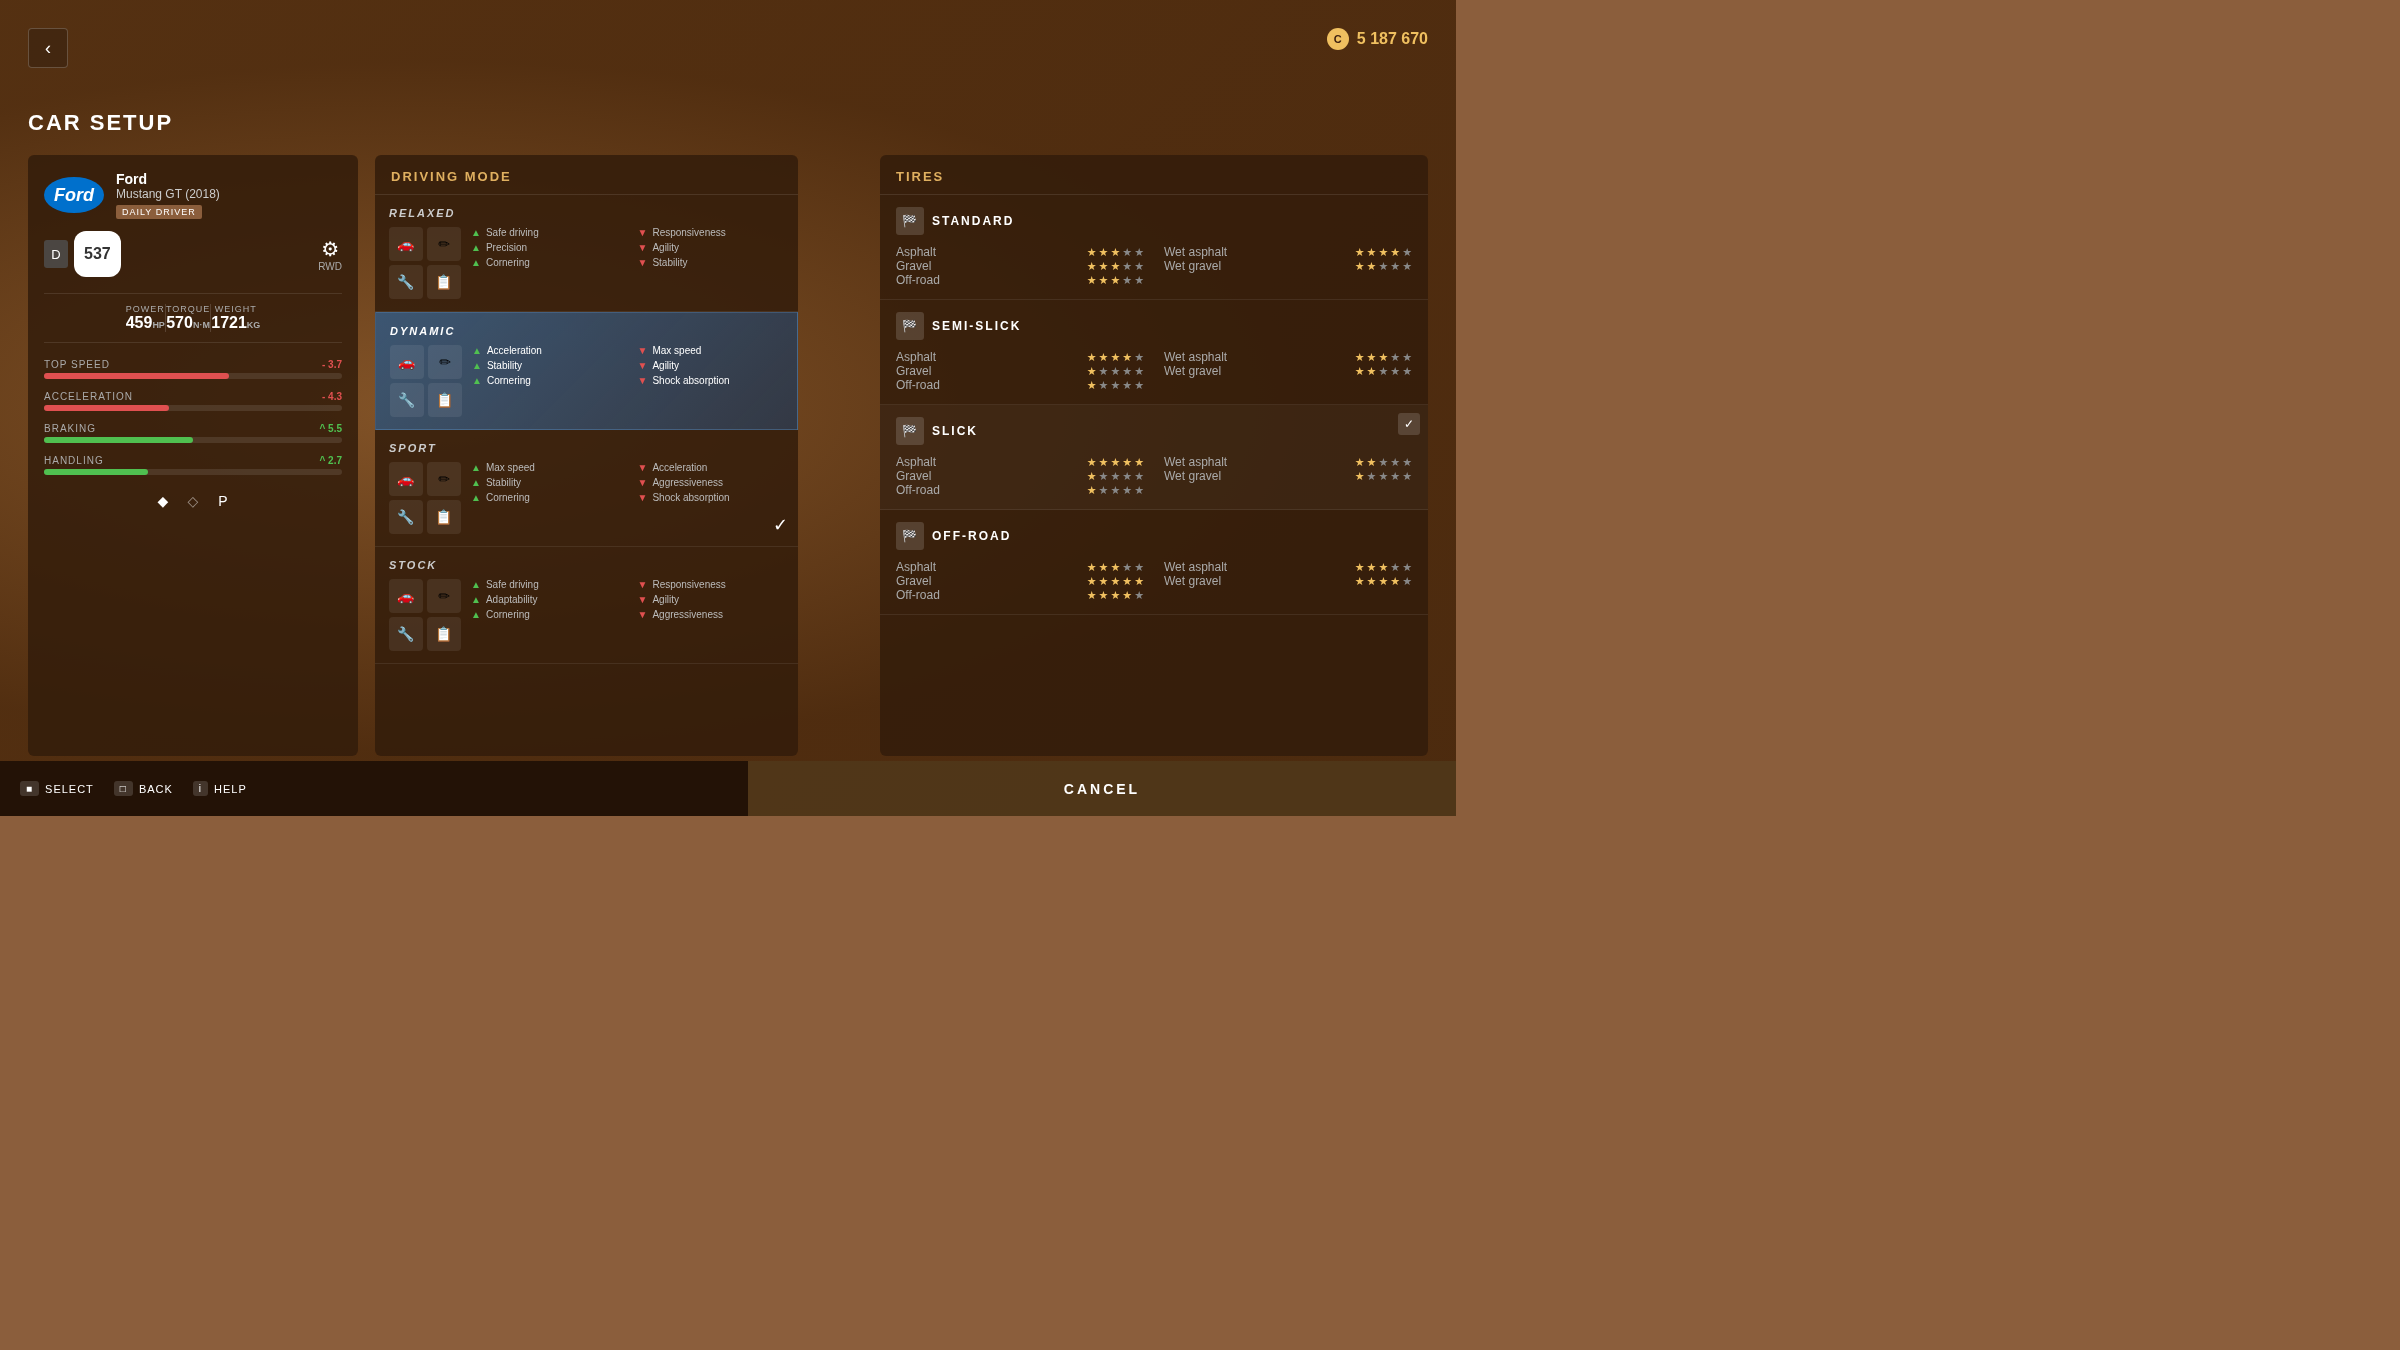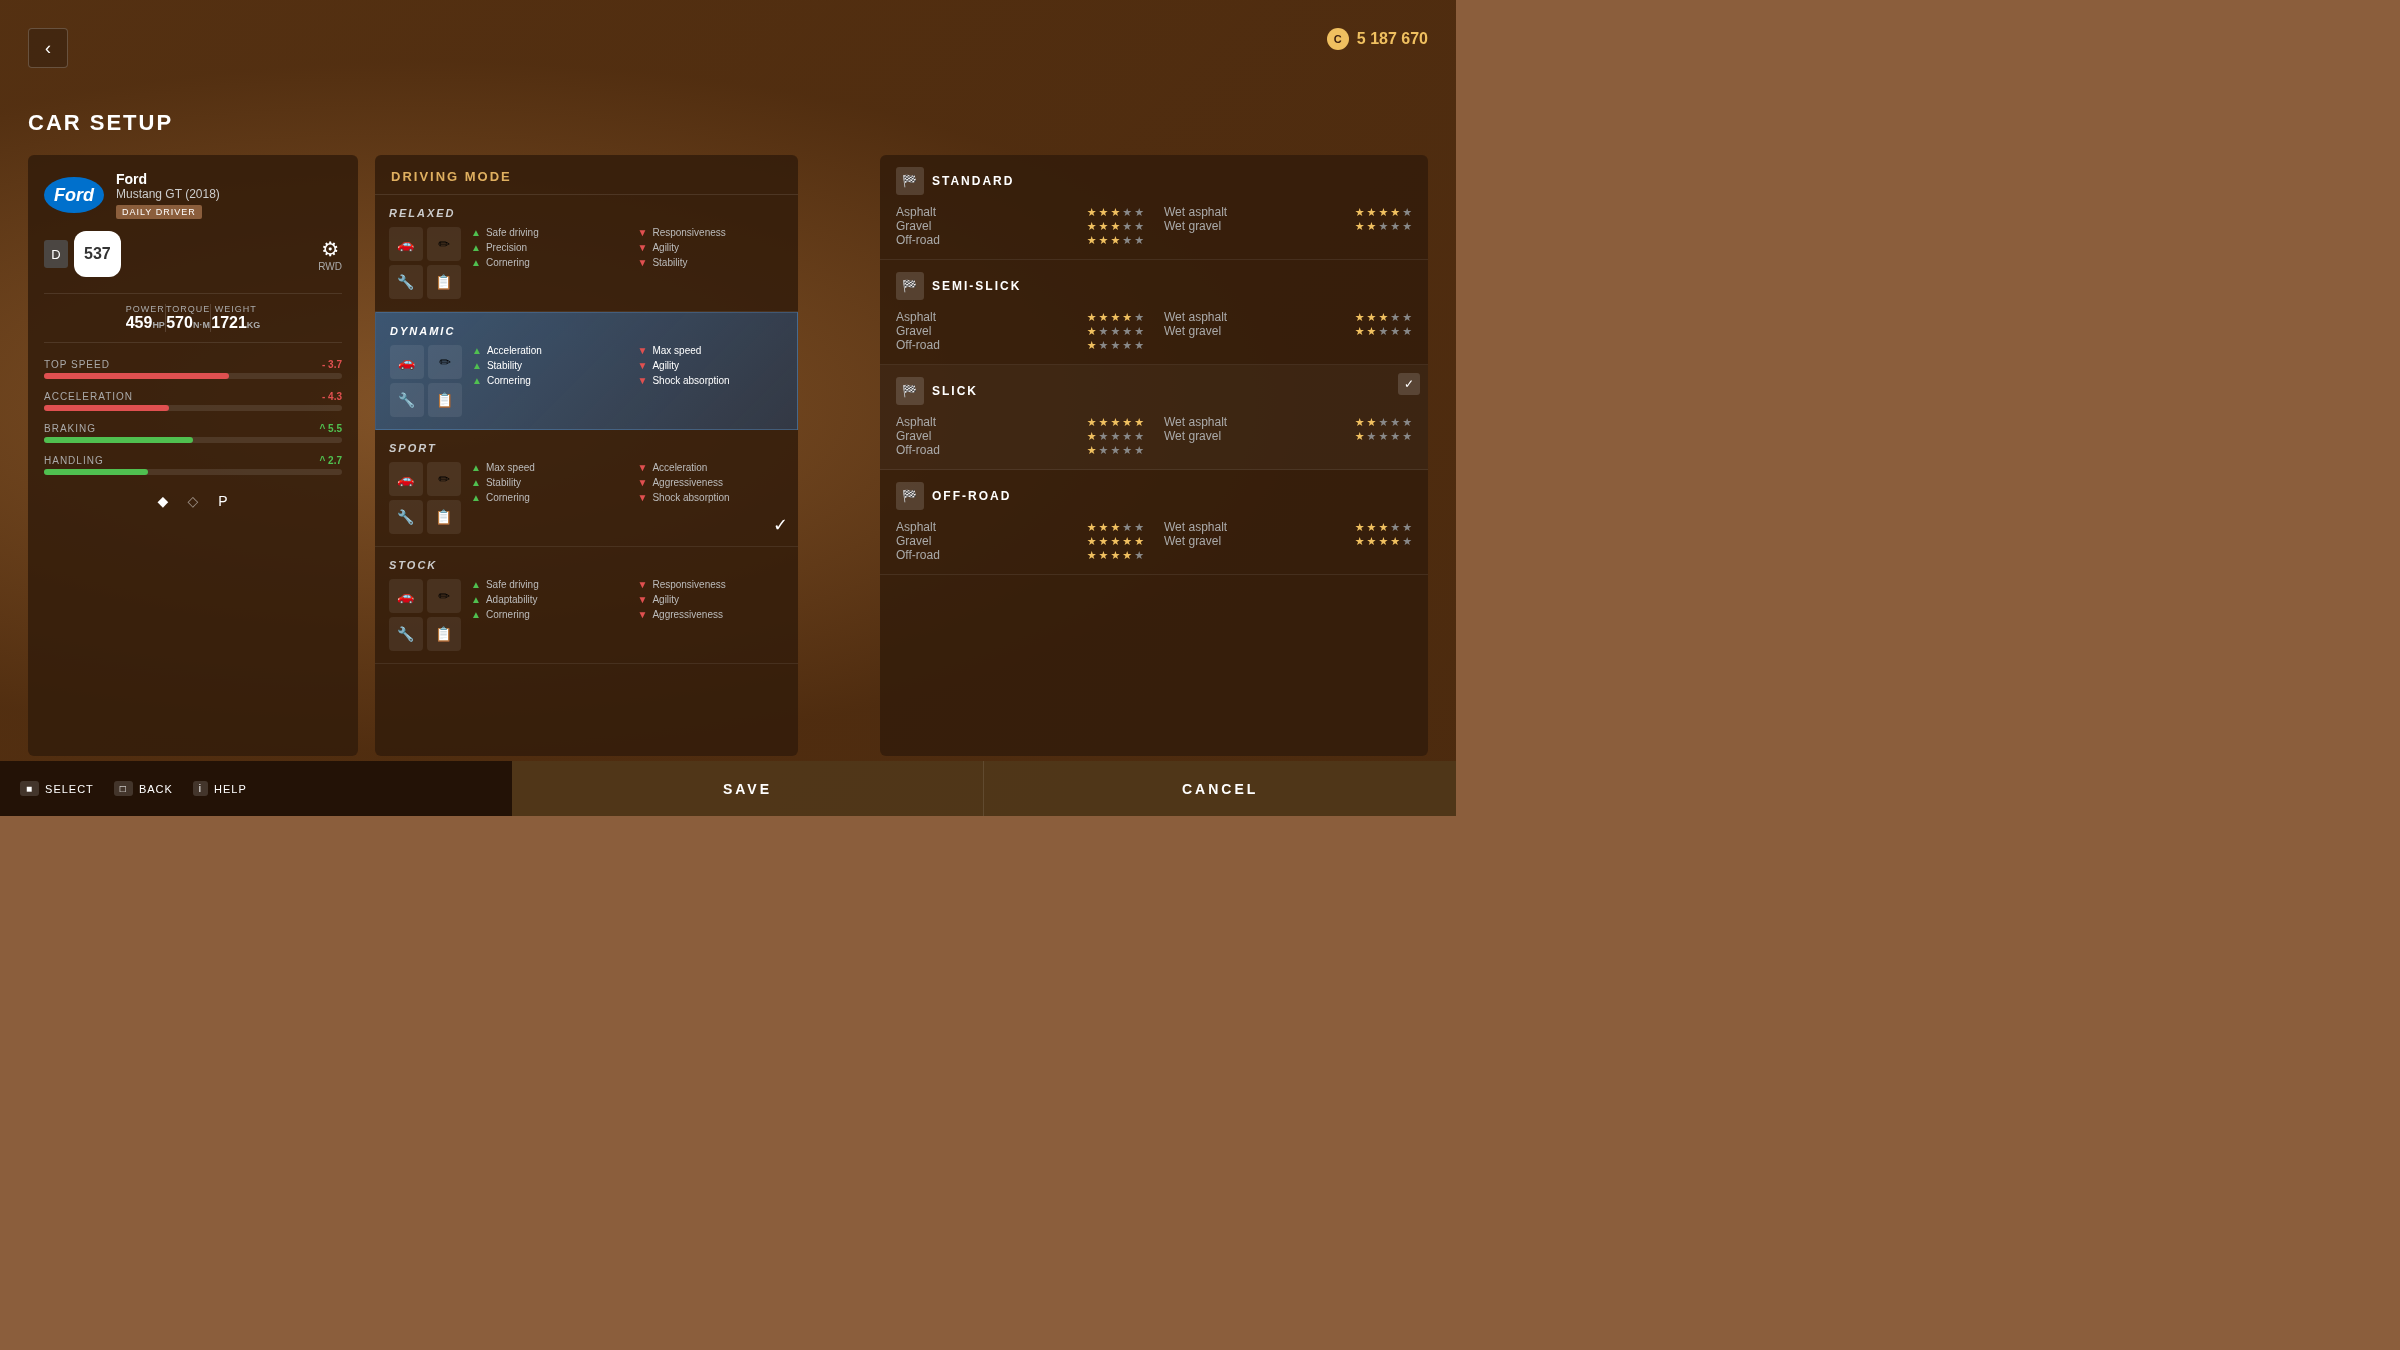--- a/index.html
+++ b/index.html
@@ -852,20 +852,21 @@
     </div>
   </div>
       </div>
     </div>
 
   </div>
     </div>
 </div>
 
 <div class="right-panel">
+  <div class="tires-title">TIRES</div>
   <div id="tires-container">
       <div class="tire-card">
     <div class="tire-header">
       <div class="tire-icon">🏁</div>
       <span class="tire-name">STANDARD</span>
     </div>
     <div class="tire-stats">
       <div>
     <div class="tire-stat-row">
       <span class="tire-surface">Asphalt</span>
@@ -1135,19 +1136,16 @@
     </div>
     <div class="bottom-btn-hint">
       <span class="hint-key">□</span>
       <span>BACK</span>
     </div>
     <div class="bottom-btn-hint">
       <span class="hint-key">i</span>
       <span>HELP</span>
     </div>
   </div>
-  <div class="save-btn">
-    <span>SAVE</span>
-  </div>
   <div class="cancel-btn">
     <span>CANCEL</span>
   </div>
 </div>
 
 </body></html>

